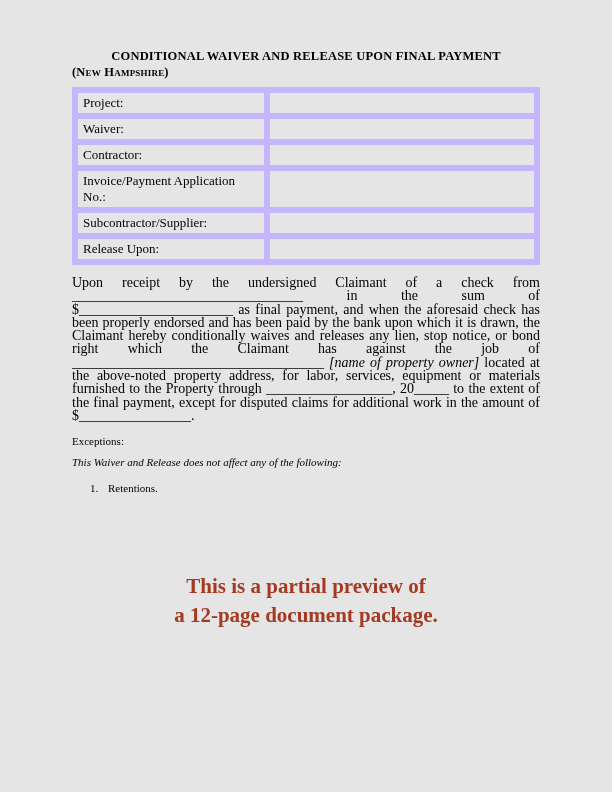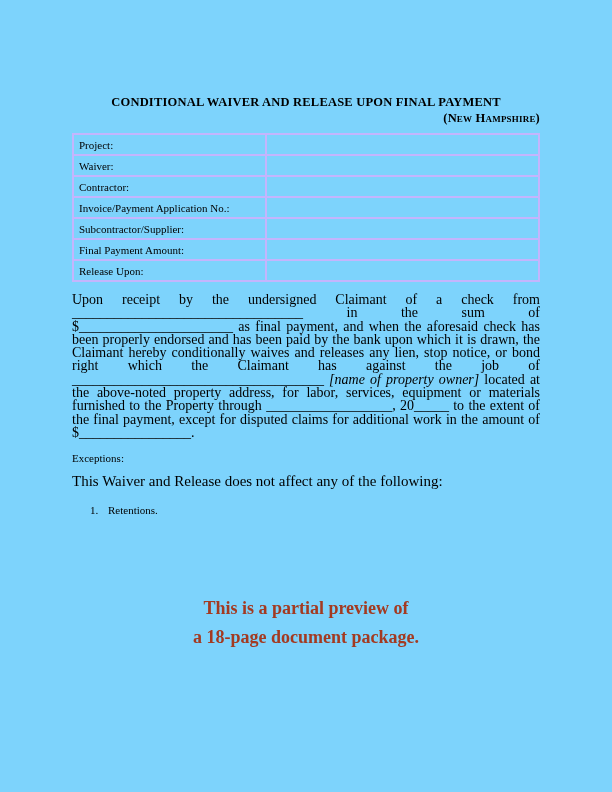--- a/index.html
+++ b/index.html
@@ -2,86 +2,87 @@
 <html><head>
 <meta charset="utf-8">
 <style>
   * { margin: 0; padding: 0; box-sizing: border-box; }
   html, body { background: #ffffff; }
   .page {
     position: relative;
     width: 612px;
     height: 792px;
     margin: 0 auto;
-    background: #7dd3fc;
+    background: #e5e5e5;
     font-family: "Liberation Serif", serif;
     color: #000000;
-    padding: 94px 72px 0 72px;
+    padding: 48px 72px 0 72px;
     overflow: hidden;
   }
   .doc-title {
     text-align: center;
     font-weight: bold;
     font-size: 12.5px;
     line-height: 16px;
     letter-spacing: 0.2px;
   }
   .doc-subtitle {
-    text-align: right;
+    text-align: left;
     font-weight: bold;
     font-size: 12.5px;
     line-height: 16px;
     font-variant: small-caps;
     letter-spacing: 0.2px;
   }
   table.info-table {
     width: 100%;
     border-collapse: collapse;
     margin-top: 7px;
   }
   table.info-table td {
-    border: 2px solid #c4b5fd;
+    border: 6px solid #c4b5fd;
     height: 21px;
-    font-size: 11px;
+    font-size: 13px;
     padding: 2px 4px 2px 5px;
     vertical-align: middle;
   }
   td.label-cell { width: 41.5%; }
   td.value-cell { width: 58.5%; }
   .body-paragraph {
     margin-top: 11px;
     font-size: 14px;
     line-height: 13.3px;
     text-align: justify;
   }
   .body-paragraph .italic { font-style: italic; }
   .exceptions-heading {
     margin-top: 13px;
     font-size: 11px;
     font-weight: normal;
   }
   .exceptions-intro {
     margin-top: 9px;
-    font-size: 15px;
+    font-size: 11px;
+    font-style: italic;
   }
   .exception-item {
     margin-top: 14px;
     padding-left: 18px;
     display: flex;
     font-size: 11px;
   }
   .exception-item .item-number {
     width: 18px;
     flex: 0 0 18px;
   }
   .preview-notice {
     margin-top: 78px;
     text-align: center;
     font-weight: bold;
-    font-size: 18px;
+    font-size: 21px;
     line-height: 29px;
     color: #A33A21;
   }
 </style>
 </head>
 <body>
 
 <div class="page">
 
   <div class="doc-title">CONDITIONAL WAIVER AND RELEASE UPON FINAL PAYMENT</div>
@@ -103,38 +104,34 @@
       </tr>
       <tr>
         <td class="label-cell">Invoice/Payment Application No.:</td>
         <td class="value-cell"></td>
       </tr>
       <tr>
         <td class="label-cell">Subcontractor/Supplier:</td>
         <td class="value-cell"></td>
       </tr>
       <tr>
-        <td class="label-cell">Final Payment Amount:</td>
-        <td class="value-cell"></td>
-      </tr>
-      <tr>
         <td class="label-cell">Release Upon:</td>
         <td class="value-cell"></td>
       </tr>
     </tbody>
   </table>
 
   <p class="body-paragraph"><span>Upon receipt by the undersigned Claimant of a check from _________________________________ in the sum of $______________________ as final payment, and when the aforesaid check has been properly endorsed and has been paid by the bank upon which it is drawn, the Claimant hereby conditionally waives and releases any lien, stop notice, or bond right which the Claimant has against the job of ____________________________________ </span><span class="italic">[name of property owner]</span><span> located at the above-noted property address, for labor, services, equipment or materials furnished to the Property through __________________, 20_____ to the extent of the final payment, except for disputed claims for additional work in the amount of $________________.</span></p>
 
   <div class="exceptions-heading">Exceptions:</div>
   <div class="exceptions-intro">This Waiver and Release does not affect any of the following:</div>
 
   <div class="exception-item">
     <span class="item-number">1.</span>
     <span>Retentions.</span>
   </div>
 
   <div class="preview-notice" style="color: rgb(163, 58, 33);">
     <div>This is a partial preview of</div>
-    <div>a 18-page document package.</div>
+    <div>a 12-page document package.</div>
   </div>
 
 </div>
 
 </body></html>

